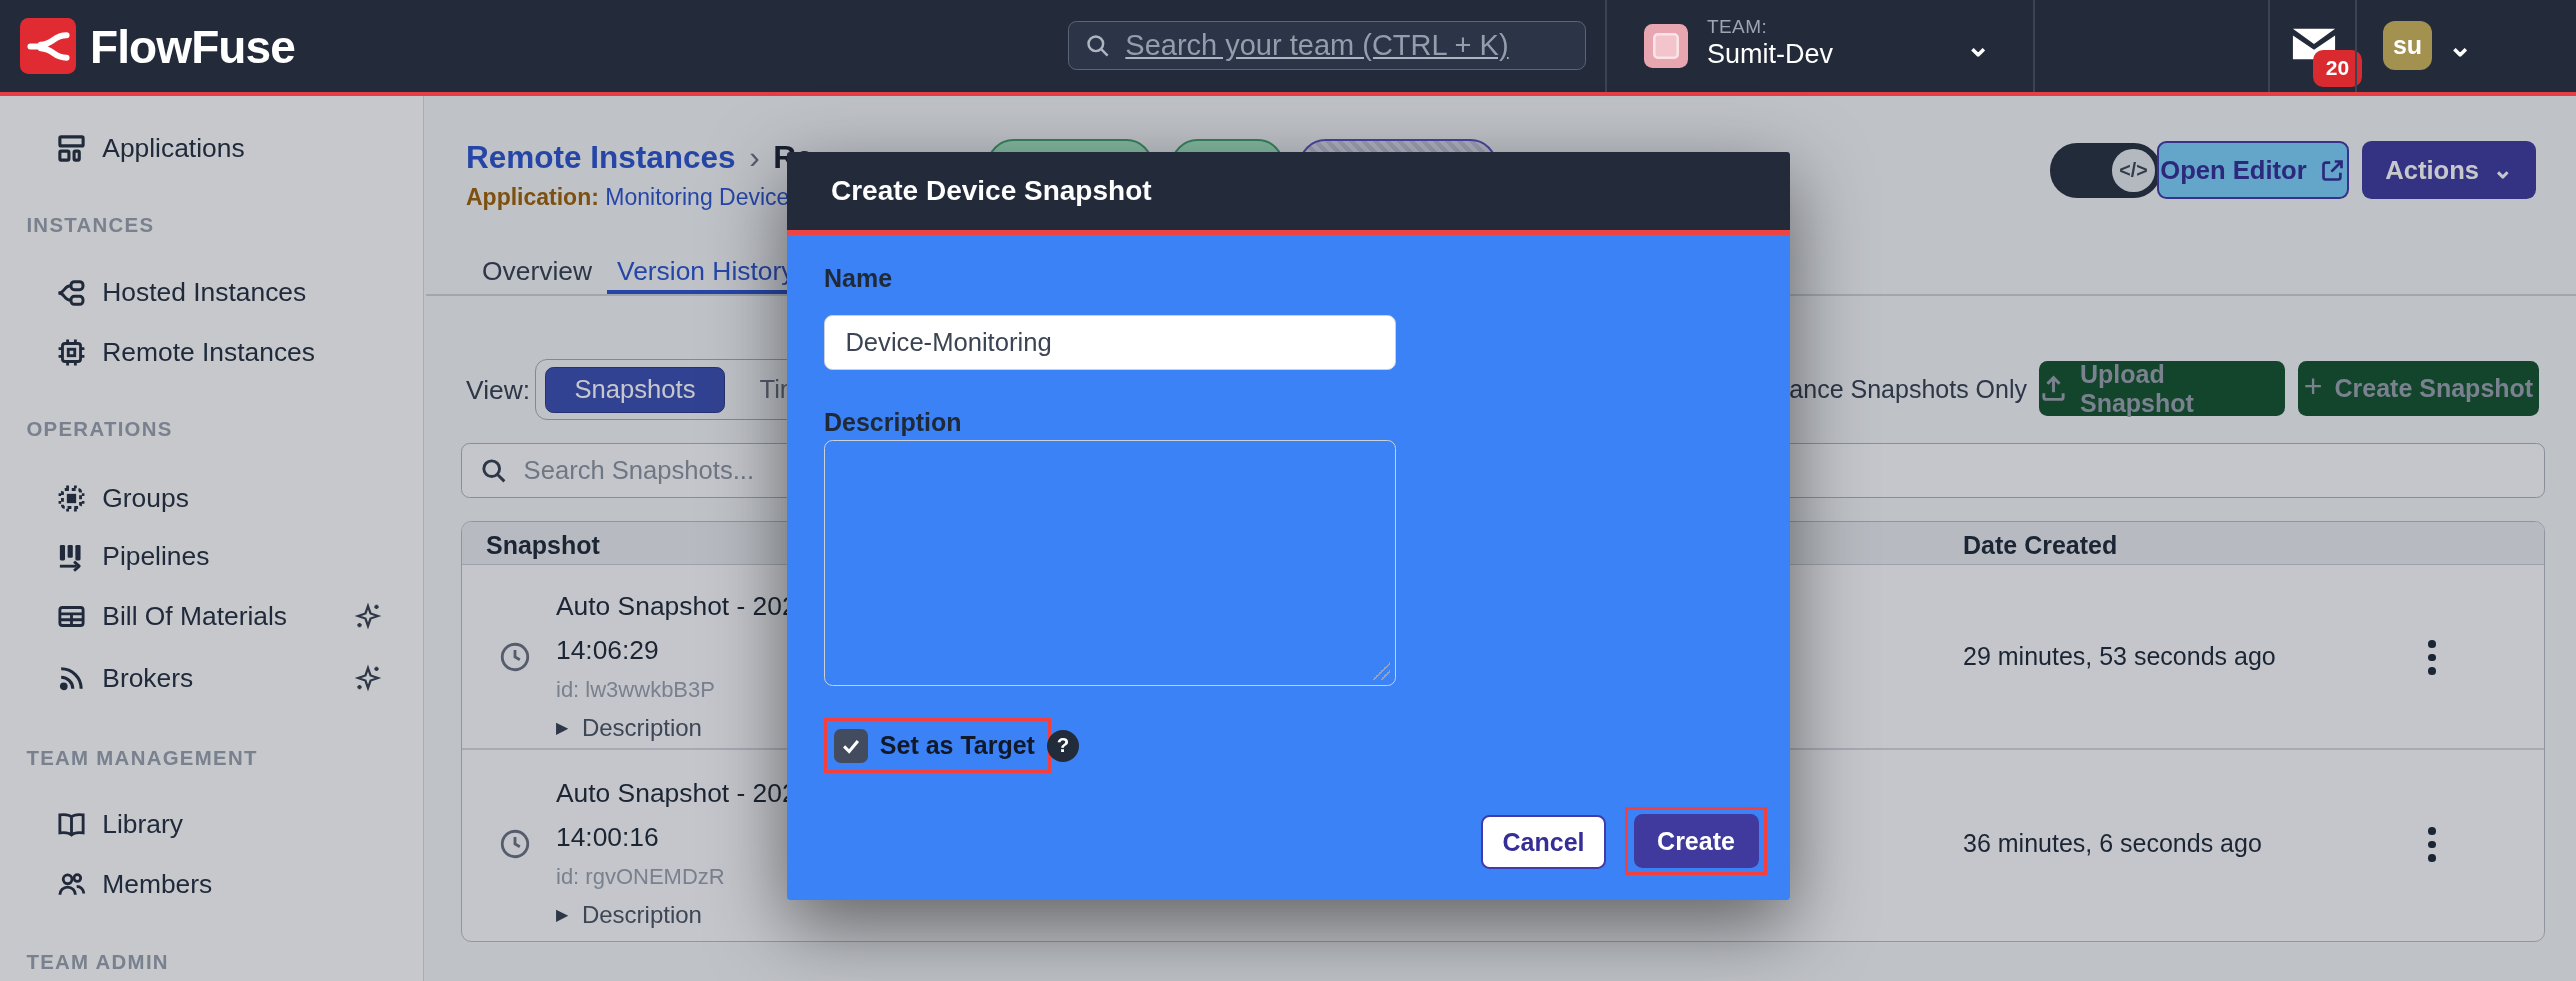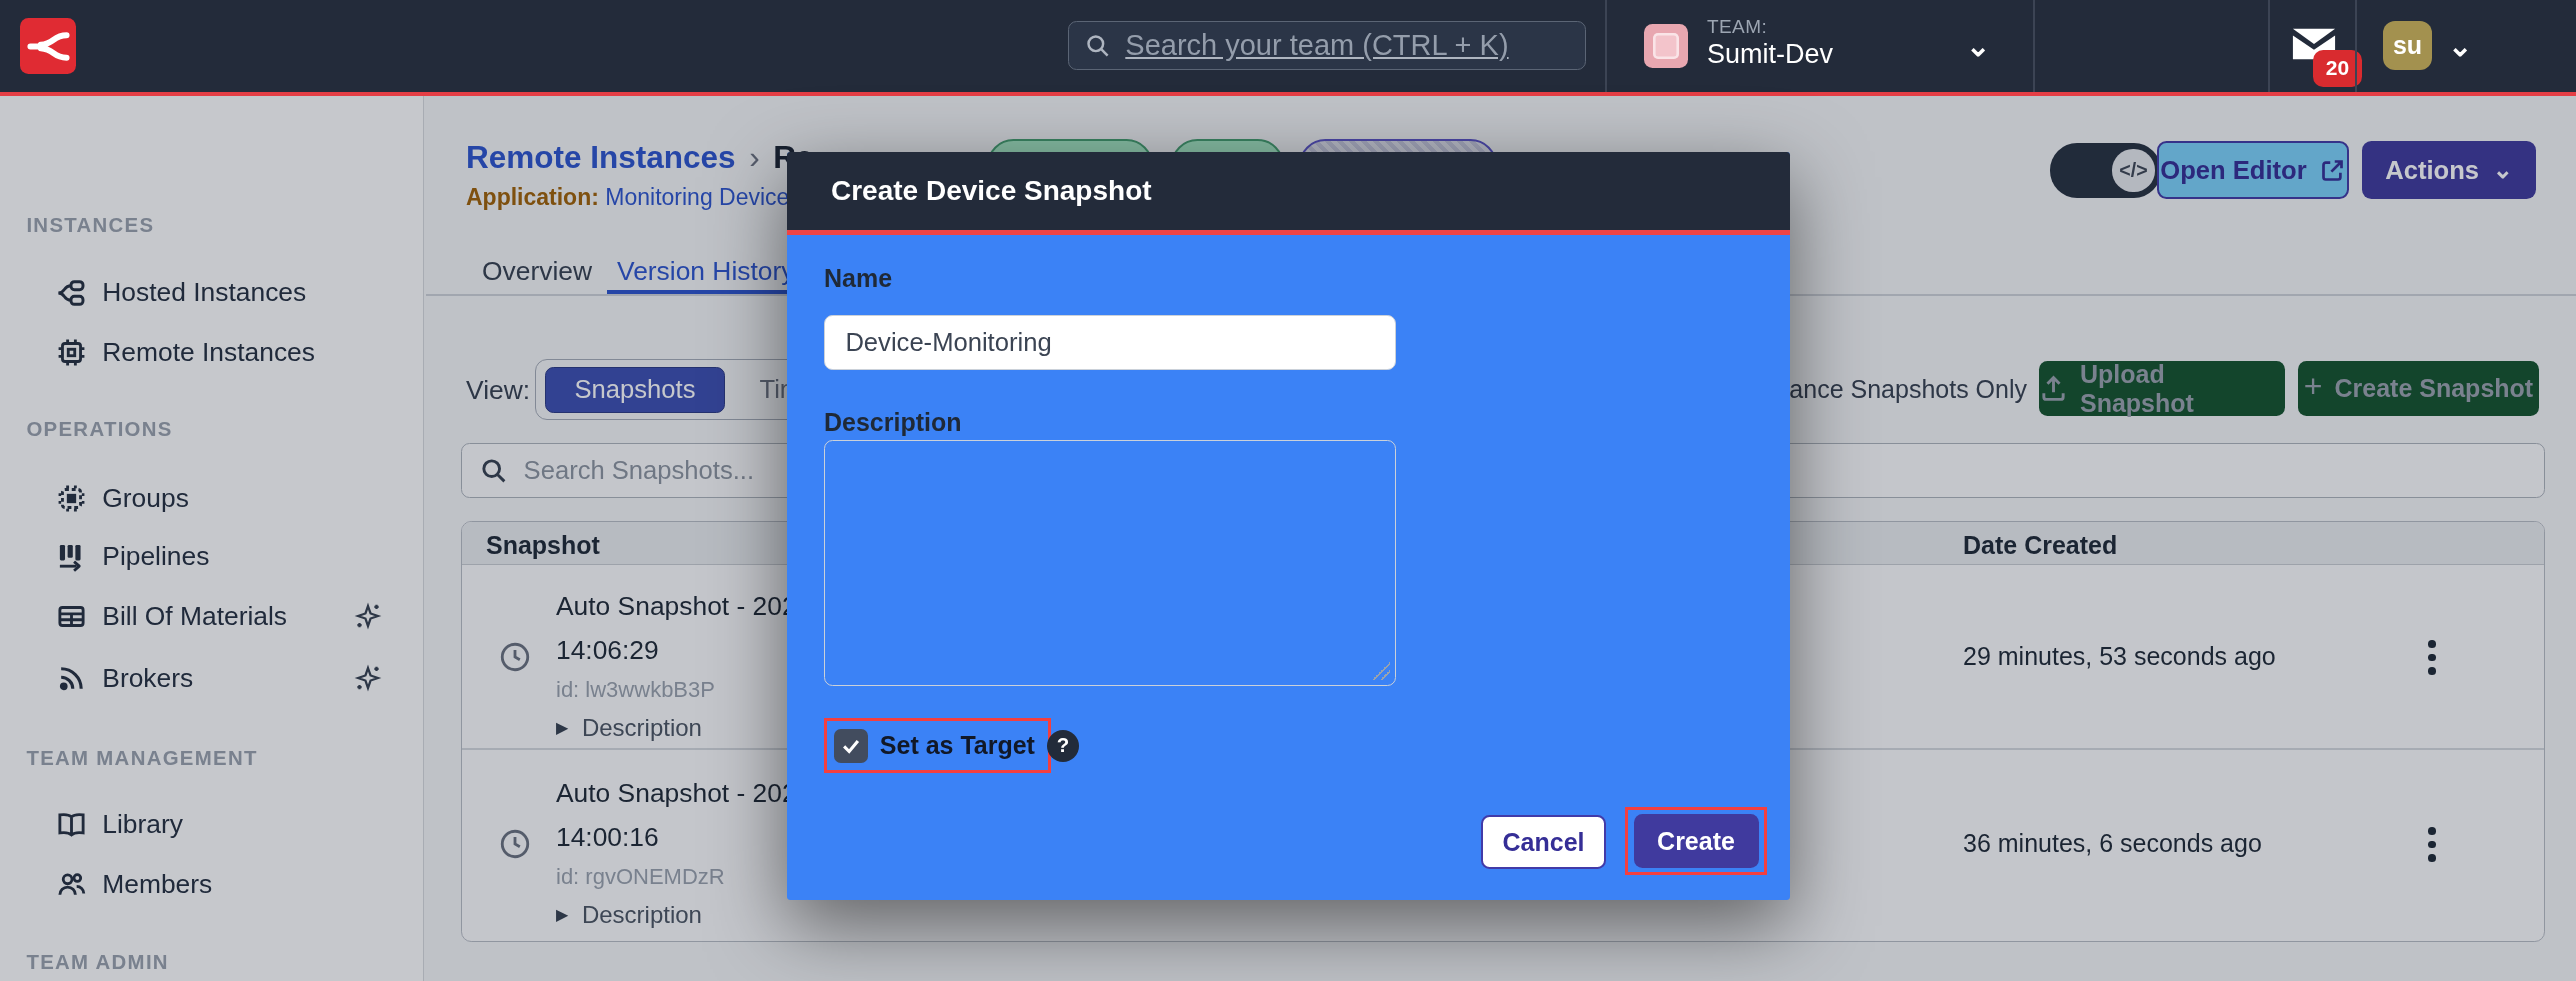--- a/index.html
+++ b/index.html
@@ -131,20 +131,21 @@
 <body>
 
 <div class="screen">
 
   <div class="navbar">
     <div class="logo-box">
       <svg width="43" height="43" viewBox="0 0 50 50">
         <path d="M46 12 C30 12 32 22 16 23 M46 38 C30 38 32 28 16 27 M17 25 L4 25" stroke="#ffffff" stroke-width="7" fill="none" stroke-linecap="round"></path>
       </svg>
     </div>
+    <div class="brand">FlowFuse</div>
 
     <div class="nav-search">
       <span>
         <svg width="27" height="27" viewBox="0 0 24 24" fill="none" stroke="#aeb5c0" stroke-width="2.2">
           <circle cx="10.5" cy="10.5" r="6.5"></circle>
             <path d="M15.5 15.5 L21 21"></path>
         </svg>
       </span>
       <input placeholder="Search your team (CTRL + K)" style="">
     </div>
@@ -172,20 +173,30 @@
     </div>
 
     <div class="nav-divider" style="left:2355px"></div>
 
     <div class="user-avatar">su</div>
     <div class="chev chev-user">⌄</div>
   </div>
   <div class="nav-redline"></div>
 
   <div class="sidebar">
+    <div class="side-item" style="top:32px">
+      <span class="icon">
+        <svg width="31" height="31" viewBox="0 0 24 24" fill="none" stroke="#253041" stroke-width="2.4">
+          <rect x="3" y="3" width="18" height="7" rx="1"></rect>
+            <rect x="3" y="14" width="7" height="7" rx="1"></rect>
+            <rect x="14" y="14" width="4" height="7" rx="1"></rect>
+        </svg>
+      </span>
+      <span>Applications</span>
+    </div>
 
     <div class="side-header" style="top:118px">INSTANCES</div>
 
     <div class="side-item" style="top:176px">
       <span class="icon">
         <svg width="32" height="32" viewBox="0 0 24 24" fill="none" stroke="#253041" stroke-width="2.2">
           <rect x="12" y="3.5" width="9" height="6" rx="2.5"></rect>
             <rect x="12" y="14.5" width="9" height="6" rx="2.5"></rect>
           <path d="M12 6.5 C6 6.5 8 12 2.5 12 M12 17.5 C6 17.5 8 12 2.5 12"></path>
         </svg>

